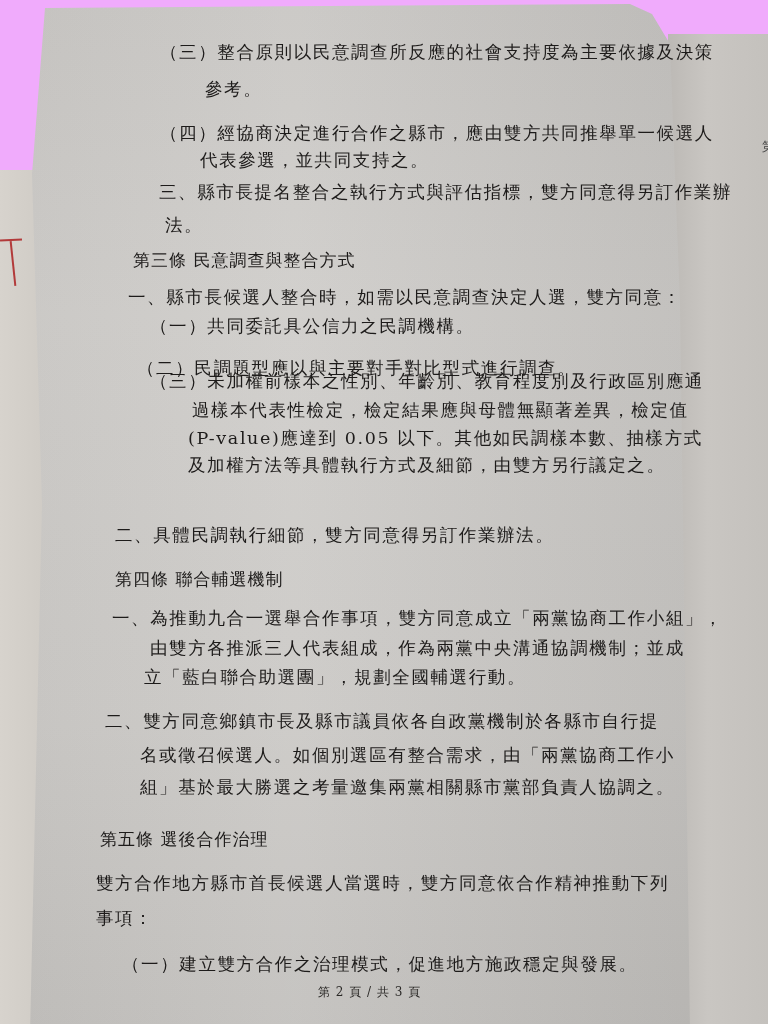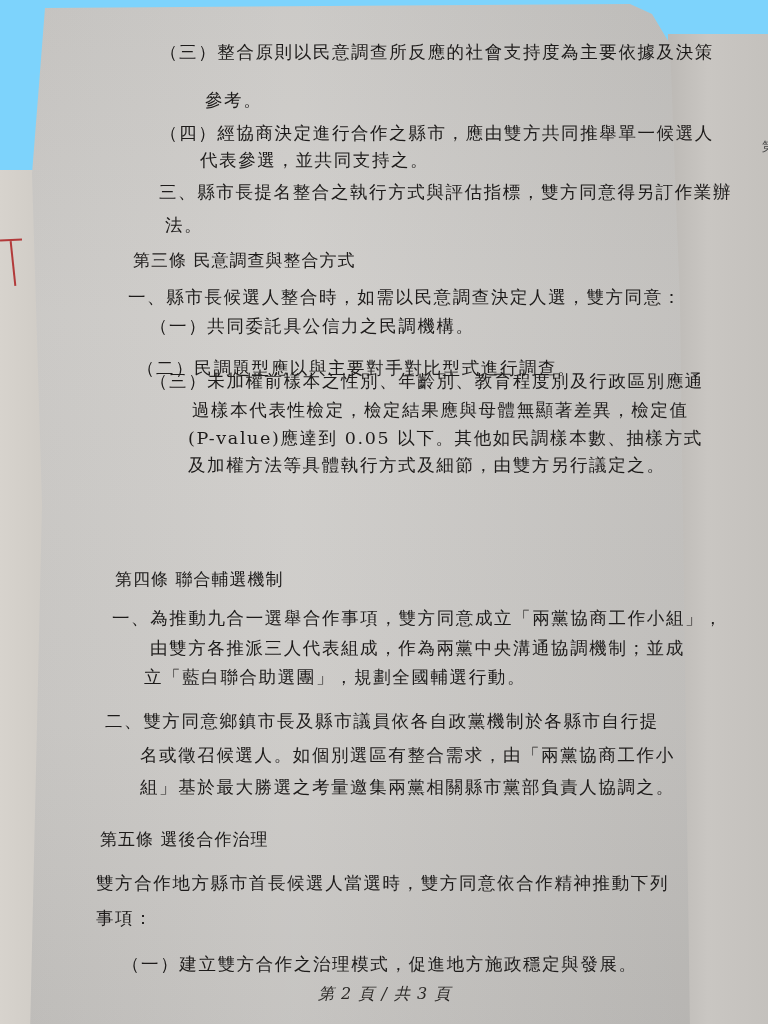--- a/index.html
+++ b/index.html
@@ -9,21 +9,21 @@
       height: 1024px;
       overflow: hidden;
       background: #2a0f0c;
       font-family: "DejaVu Serif", "Liberation Serif", serif;
     }
     .scene {
       position: relative;
       width: 768px;
       height: 1024px;
       overflow: hidden;
-      background: #7dd3fc;
+      background: #f0abfc;
     }
     
     .under-left {
       position: absolute;
       left: 0;
       top: 170px;
       width: 60px;
       height: 854px;
       background: linear-gradient(90deg, #d7d3cd, #cdc9c3);
     }
@@ -70,60 +70,60 @@
       font-size: 17.5px;
       letter-spacing: 1.6px;
       white-space: nowrap;
       line-height: 1;
     }
     .heading {
       font-size: 17px;
       letter-spacing: 1px;
     }
     .footer {
-      font-size: 16px;
+      font-size: 12px;
       letter-spacing: 1px;
       color: #2a2826;
-      font-style: italic;
     }
   </style>
 </head>
 <body>
 
 <div class="scene">
   <div class="under-left">
     <div class="red-mark" style="left:0;top:69px;width:22px;height:2px;transform:rotate(-3deg);"></div>
     <div class="red-mark" style="left:12px;top:71px;width:2px;height:45px;transform:rotate(-6deg);"></div>
   </div>
 
   <div class="under-right"></div>
   <span class="under-right-text">第</span>
 
   <div class="page">
     <div class="page-shade"></div>
   </div>
 
   <div class="text" style="left:160px;top:44px;">（三）整合原則以民意調查所反應的社會支持度為主要依據及決策</div>
-  <div class="text" style="left:205px;top:92px;">參考。</div>
+  <div class="text" style="left:205px;top:81px;">參考。</div>
   <div class="text" style="left:200px;top:152px;">代表參選，並共同支持之。</div>
   <div class="text" style="left:160px;top:125px;">（四）經協商決定進行合作之縣市，應由雙方共同推舉單一候選人</div>
 
   <div class="text" style="left:135px;top:184px;margin-left:24px;">三、縣市長提名整合之執行方式與評估指標，雙方同意得另訂作業辦</div>
   <div class="text" style="left:165px;top:217px;">法。</div>
 
   <div class="text heading" style="left:133px;top:252px;">第三條 民意調查與整合方式</div>
 
   <div class="text" style="left:128px;top:289px;">一、縣市長候選人整合時，如需以民意調查決定人選，雙方同意：</div>
   <div class="text" style="left:150px;top:318px;">（一）共同委託具公信力之民調機構。</div>
   <div class="text" style="left:137px;top:345px;margin-top:15px;">（二）民調題型應以與主要對手對比型式進行調查。</div>
   <div class="text" style="left:150px;top:373px;">（三）未加權前樣本之性別、年齡別、教育程度別及行政區別應通</div>
   <div class="text" style="left:192px;top:402px;">過樣本代表性檢定，檢定結果應與母體無顯著差異，檢定值</div>
   <div class="text" style="left:188px;top:430px;">(P-value)應達到 0.05 以下。其他如民調樣本數、抽樣方式</div>
   <div class="text" style="left:188px;top:457px;">及加權方法等具體執行方式及細節，由雙方另行議定之。</div>
 
+  <div class="text" style="left:115px;top:527px;">二、具體民調執行細節，雙方同意得另訂作業辦法。</div>
 
   <div class="text heading" style="left:115px;top:571px;">第四條 聯合輔選機制</div>
 
   <div class="text" style="left:112px;top:610px;">一、為推動九合一選舉合作事項，雙方同意成立「兩黨協商工作小組」，</div>
   <div class="text" style="left:150px;top:640px;">由雙方各推派三人代表組成，作為兩黨中央溝通協調機制；並成</div>
   <div class="text" style="left:144px;top:669px;">立「藍白聯合助選團」，規劃全國輔選行動。</div>
 
   <div class="text" style="left:105px;top:713px;">二、雙方同意鄉鎮市長及縣市議員依各自政黨機制於各縣市自行提</div>
   <div class="text" style="left:140px;top:747px;">名或徵召候選人。如個別選區有整合需求，由「兩黨協商工作小</div>
   <div class="text" style="left:140px;top:779px;">組」基於最大勝選之考量邀集兩黨相關縣市黨部負責人協調之。</div>

